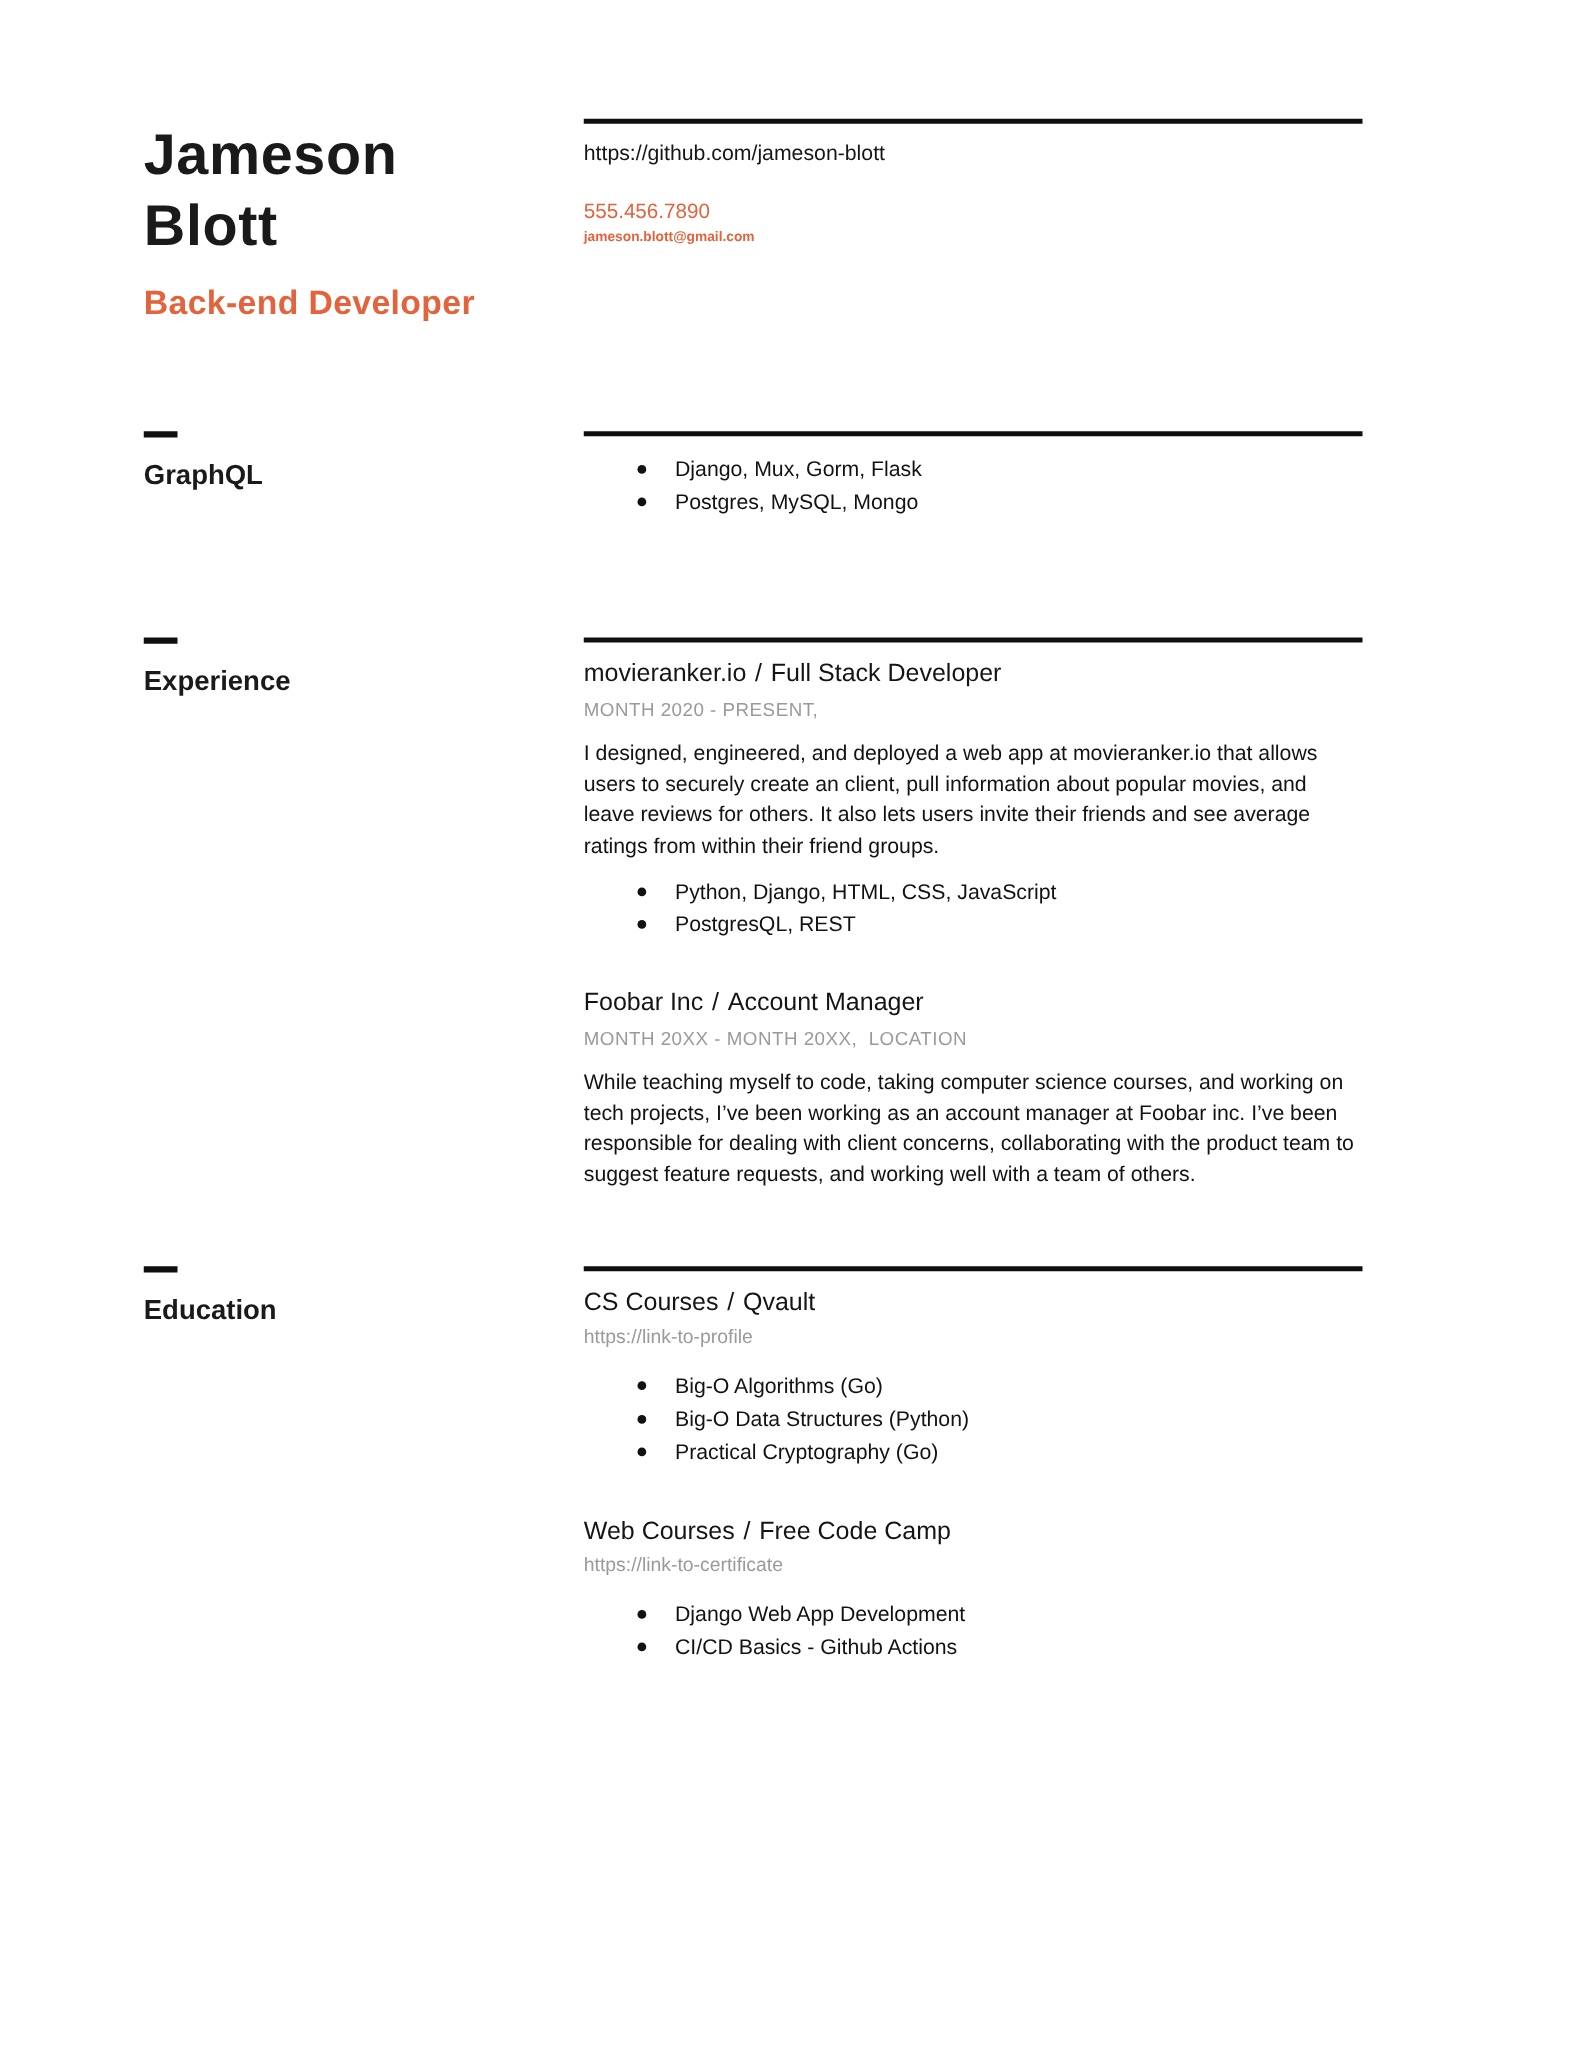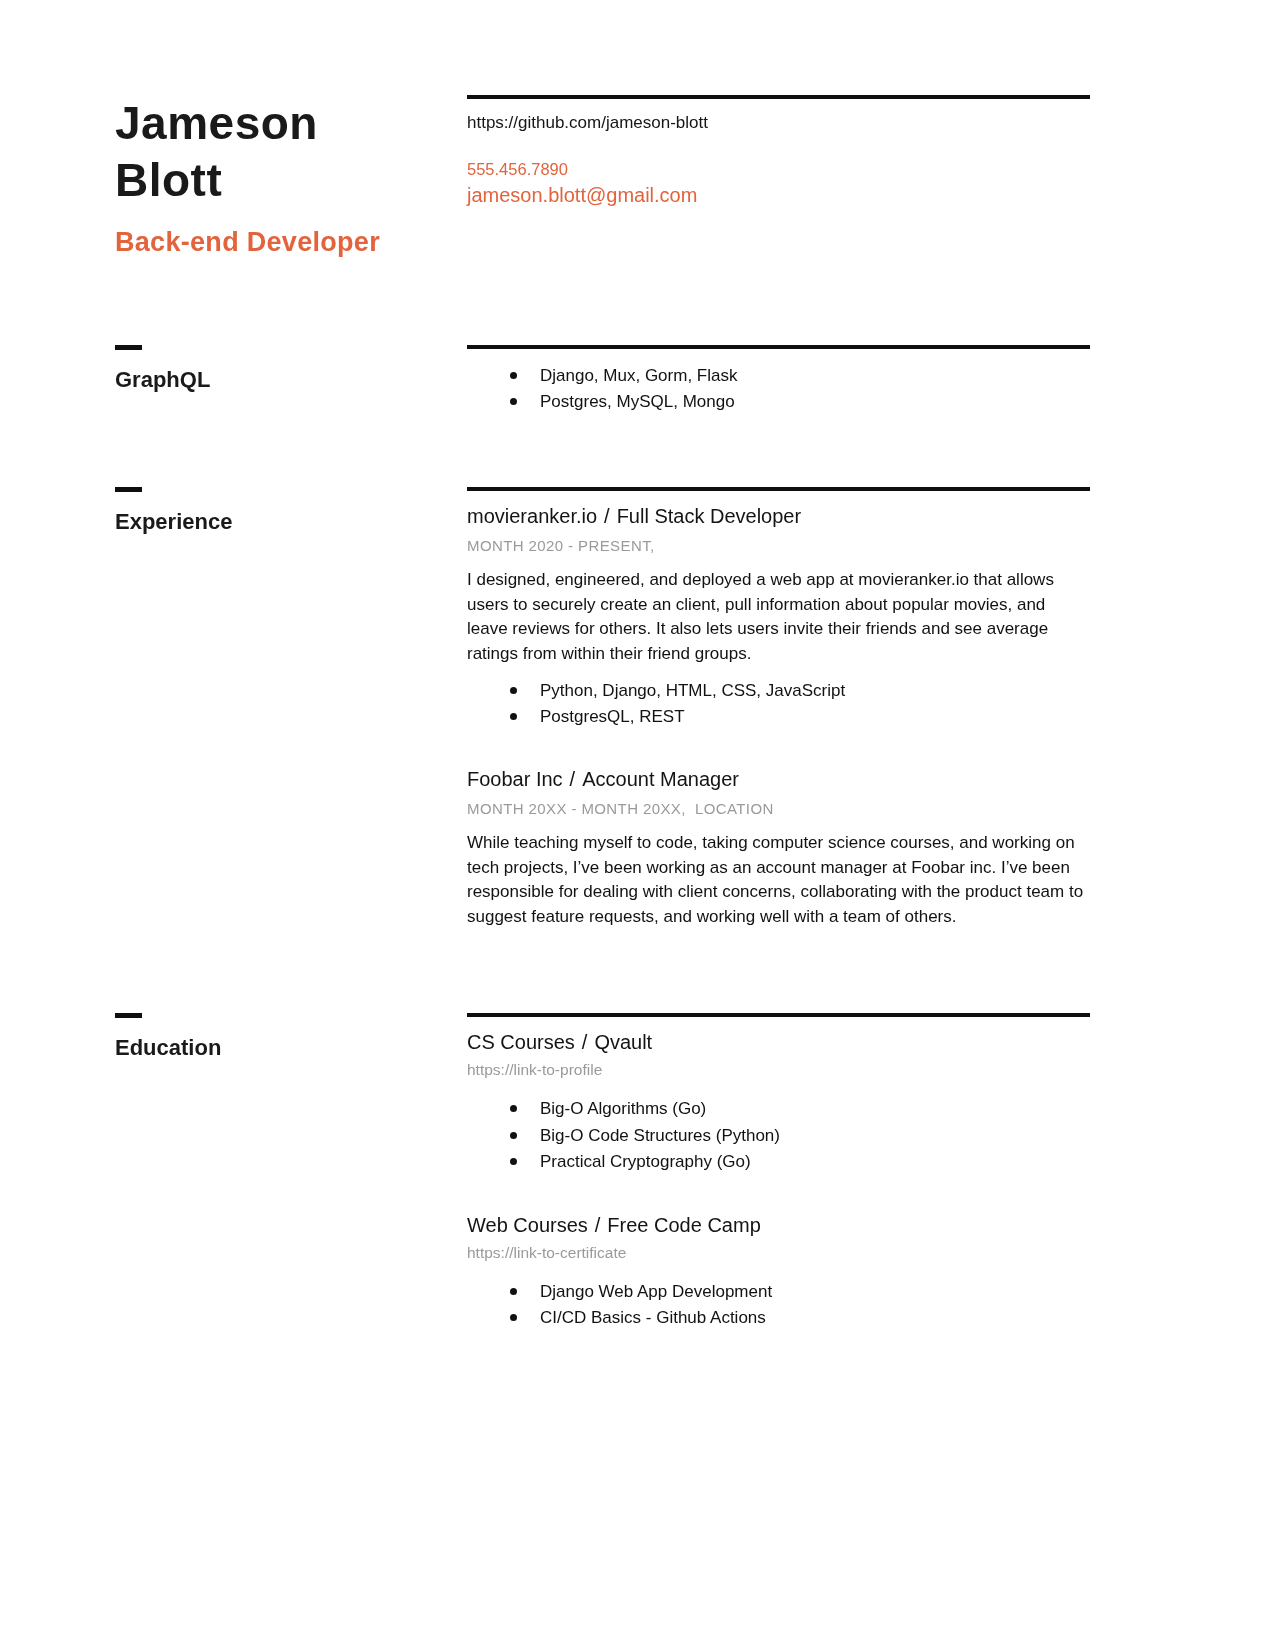--- a/index.html
+++ b/index.html
@@ -22,21 +22,21 @@
   .section{
     position:absolute;
     left:115px;
     display:flex;
   }
   .col-left{flex:0 0 352px;width:352px;}
   .col-right{flex:0 0 623px;width:623px;}
 
   .sec-header{top:95px;}
   .sec-skills{top:345px;}
-  .sec-exp{top:487px;justify-content:center;}
+  .sec-exp{top:510px;justify-content:center;}
   .sec-edu{top:1013px;}
 
   .name{
     font-size:46px;
     font-weight:700;
     line-height:1.24;
     color:#1a1a1a;
     letter-spacing:0.5px;
   }
   .role-title{
@@ -61,23 +61,24 @@
   .contact-phone{
     display:block;
     margin-top:27px;
     font-size:16.5px;
     color:var(--accent);
     text-decoration:none;
   }
   .contact-email{
     display:block;
     margin-top:5px;
-    font-size:20px;
+    font-size:11px;
     color:var(--accent);
     text-decoration:none;
+    font-weight:bold;
   }
 
   ul.blist{list-style:none;margin:0;padding:0;}
   ul.blist li{
     position:relative;
     padding-left:73px;
     font-size:17px;
     line-height:26px;
     color:#121212;
   }
@@ -194,21 +195,21 @@
     <div class="col-right">
       <div class="rule"></div>
 
       <div class="entry">
         <div class="entry-title">
           <span class="org">CS Courses</span><span class="sep">/</span><span class="role">Qvault</span>
         </div>
         <a class="entry-link">https://link-to-profile</a>
         <ul class="blist">
           <li><span class="dot"></span><span>Big-O Algorithms (Go)</span></li>
-          <li><span class="dot"></span><span>Big-O Code Structures (Python)</span></li>
+          <li><span class="dot"></span><span>Big-O Data Structures (Python)</span></li>
           <li><span class="dot"></span><span>Practical Cryptography (Go)</span></li>
         </ul>
       </div>
 
       <div class="entry">
         <div class="entry-title">
           <span class="org">Web Courses</span><span class="sep">/</span><span class="role">Free Code Camp</span>
         </div>
         <a class="entry-link">https://link-to-certificate</a>
         <ul class="blist">

